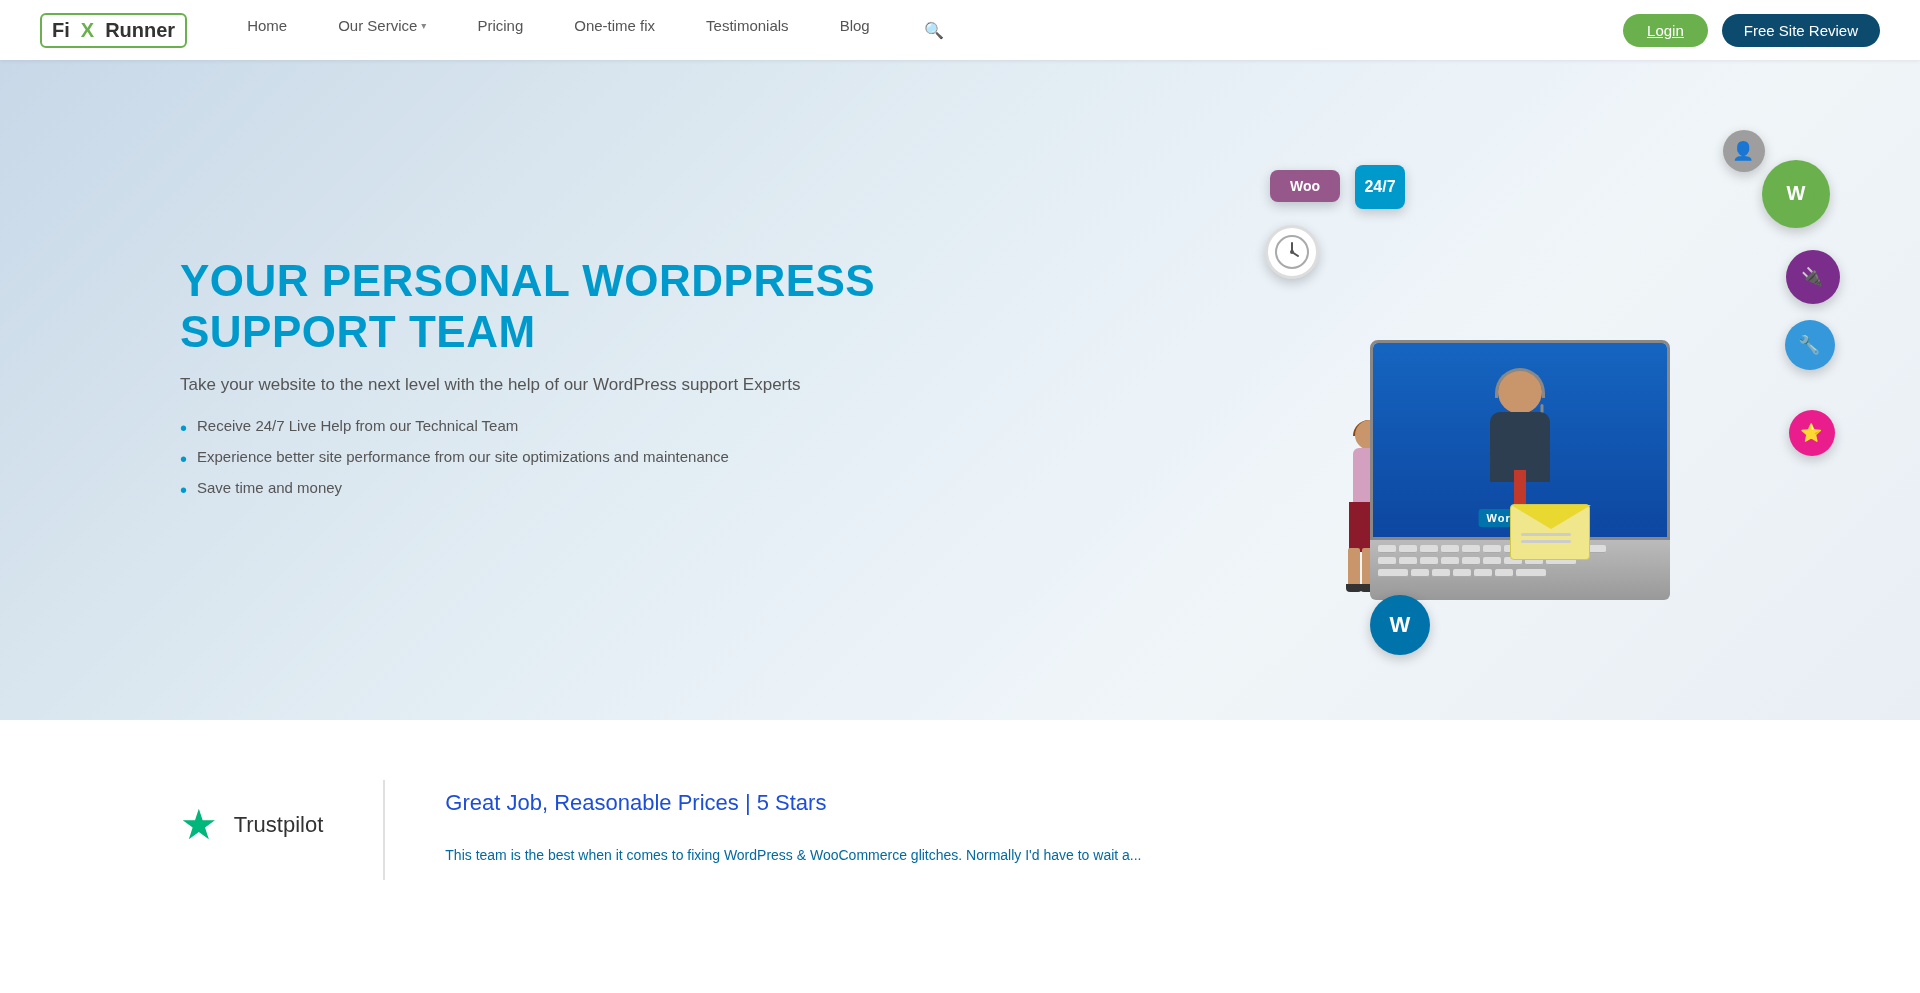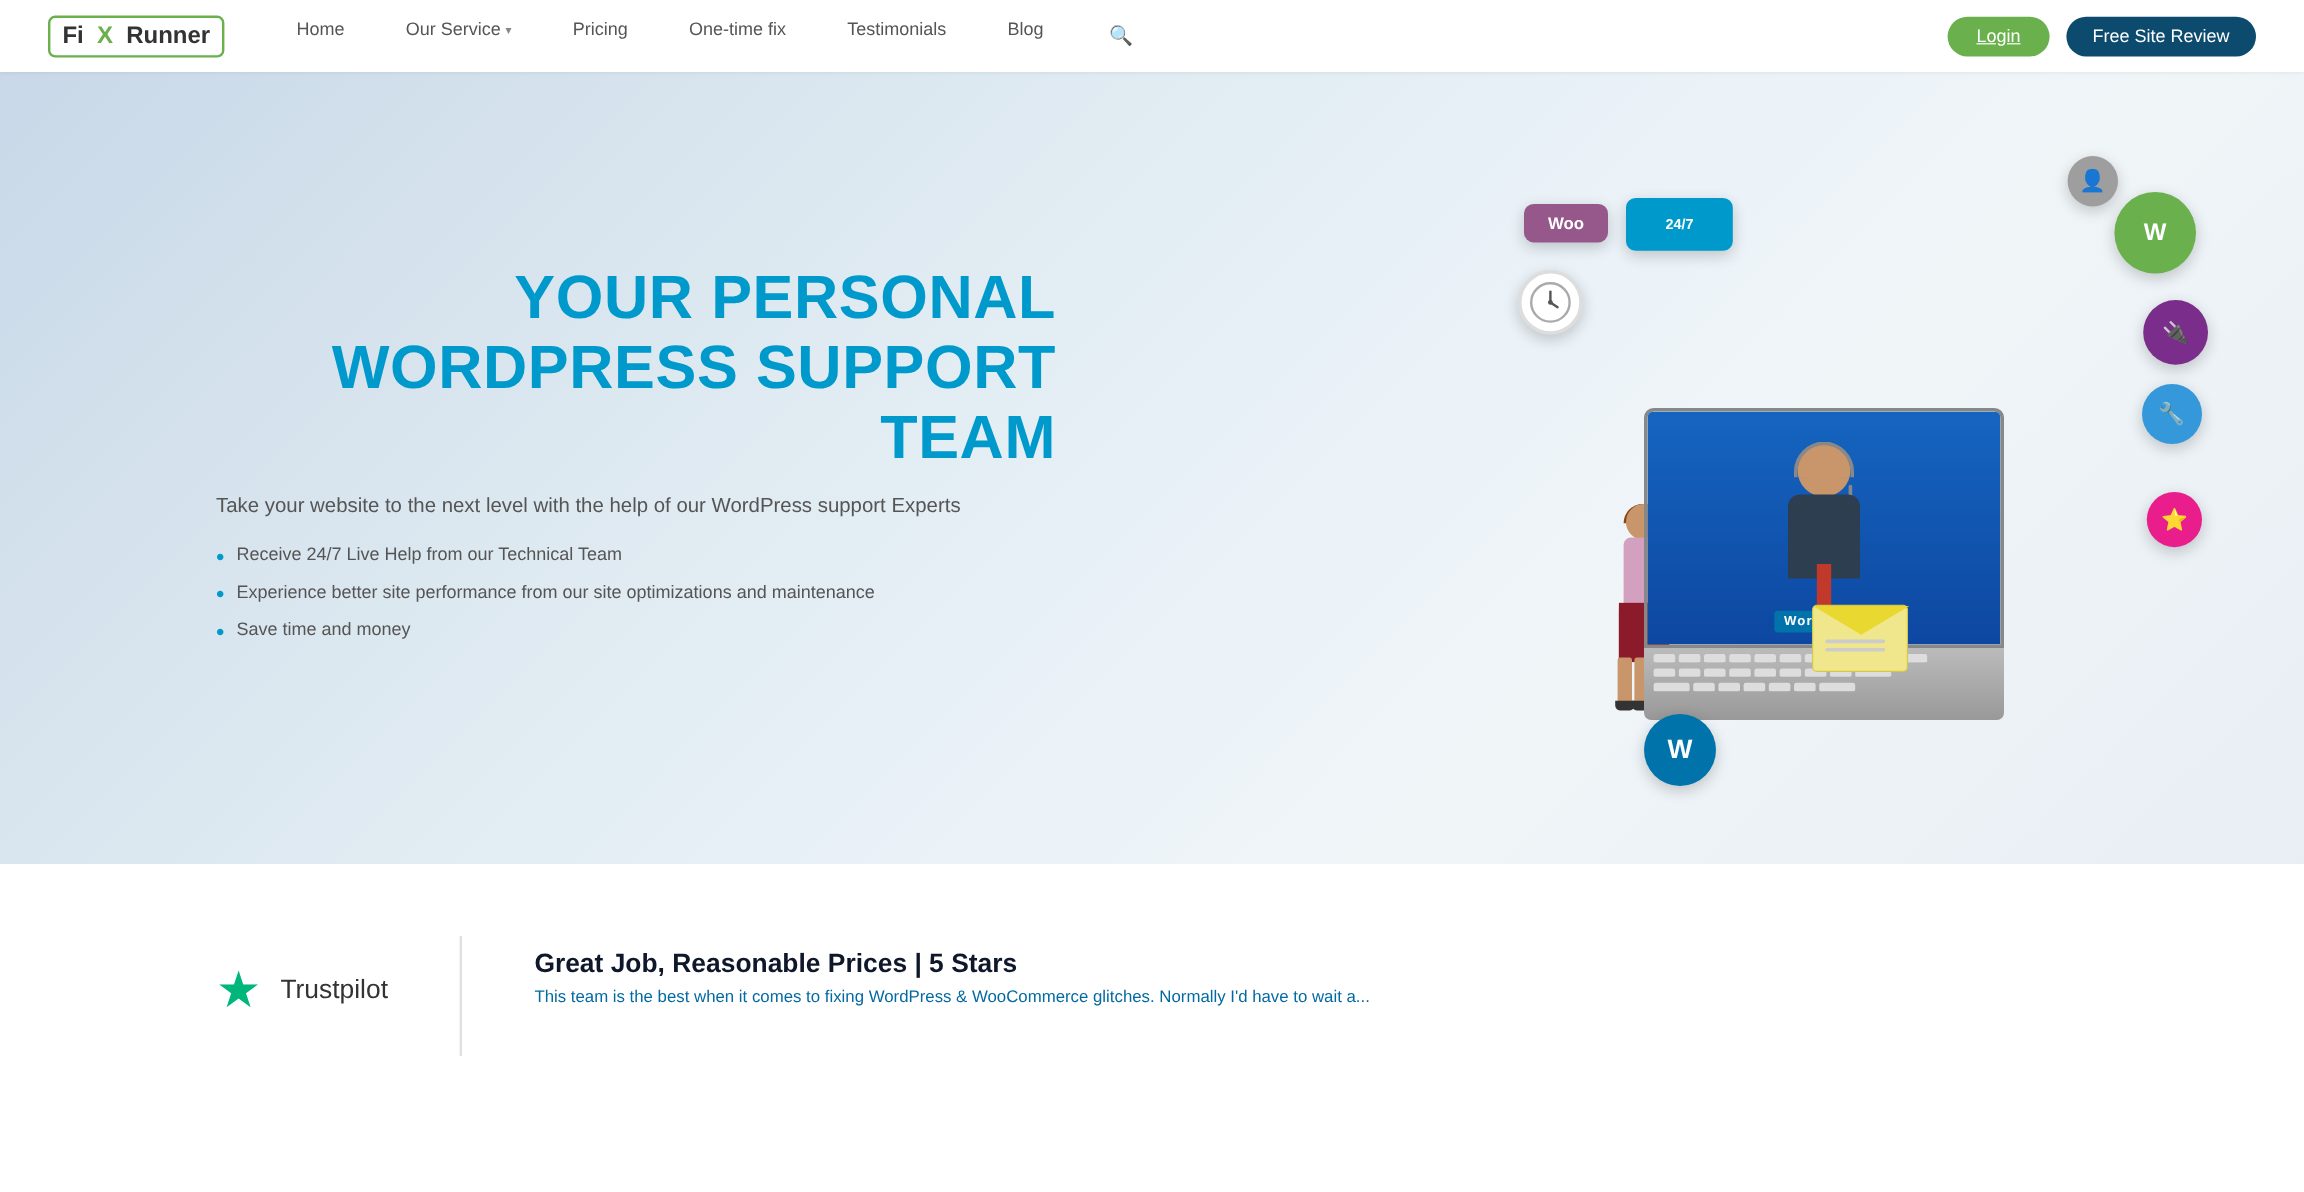--- a/index.html
+++ b/index.html
@@ -102,28 +102,27 @@
       align-items: center;
       position: relative;
       overflow: hidden;
       padding: 60px 0 60px 180px;
     }
     .hero-content {
       max-width: 700px;
       z-index: 2;
     }
     .hero-title {
-      font-size: 51px;
+      font-size: 44px;
       font-weight: 800;
       color: #0099cc;
       line-height: 1.15;
       margin-bottom: 18px;
       text-transform: uppercase;
       letter-spacing: 0.5px;
-      text-align: right;
     }
     .hero-subtitle {
       font-size: 17px;
       color: #555;
       margin-bottom: 22px;
     }
     .hero-list {
       list-style: none;
       margin-bottom: 24px;
     }
@@ -426,27 +425,27 @@
     .fi-woo {
       width: 70px;
       height: 32px;
       background: #96588a;
       border-radius: 8px;
       top: 40px;
       left: 10px;
       font-size: 14px;
     }
     .fi-247 {
-      width: 89px;
+      width: 50px;
       height: 44px;
       background: #0099cc;
       border-radius: 8px;
       top: 35px;
       left: 95px;
-      font-size: 12px;
+      font-size: 16px;
     }
     .fi-clock {
       width: 54px;
       height: 54px;
       background: #fff;
       border-radius: 50%;
       top: 95px;
       left: 5px;
       border: 3px solid #ddd;
       color: #555;
@@ -575,23 +574,23 @@
       height: 100px;
       background: #e0e0e0;
       align-self: center;
     }
     .testimonial-section {
       flex: 1;
       padding-top: 10px;
     }
     .testimonial-title {
       font-size: 22px;
-      font-weight: 700;
-      color: #0f172a;
-      margin-bottom: 3px;
+      font-weight: 400;
+      color: #1d4ed8;
+      margin-bottom: 28px;
     }
     .testimonial-text {
       font-size: 14px;
       color: #0369a1;
       line-height: 1.7;
     }
 
     
     .clock-svg { width: 36px; height: 36px; }
   </style>

